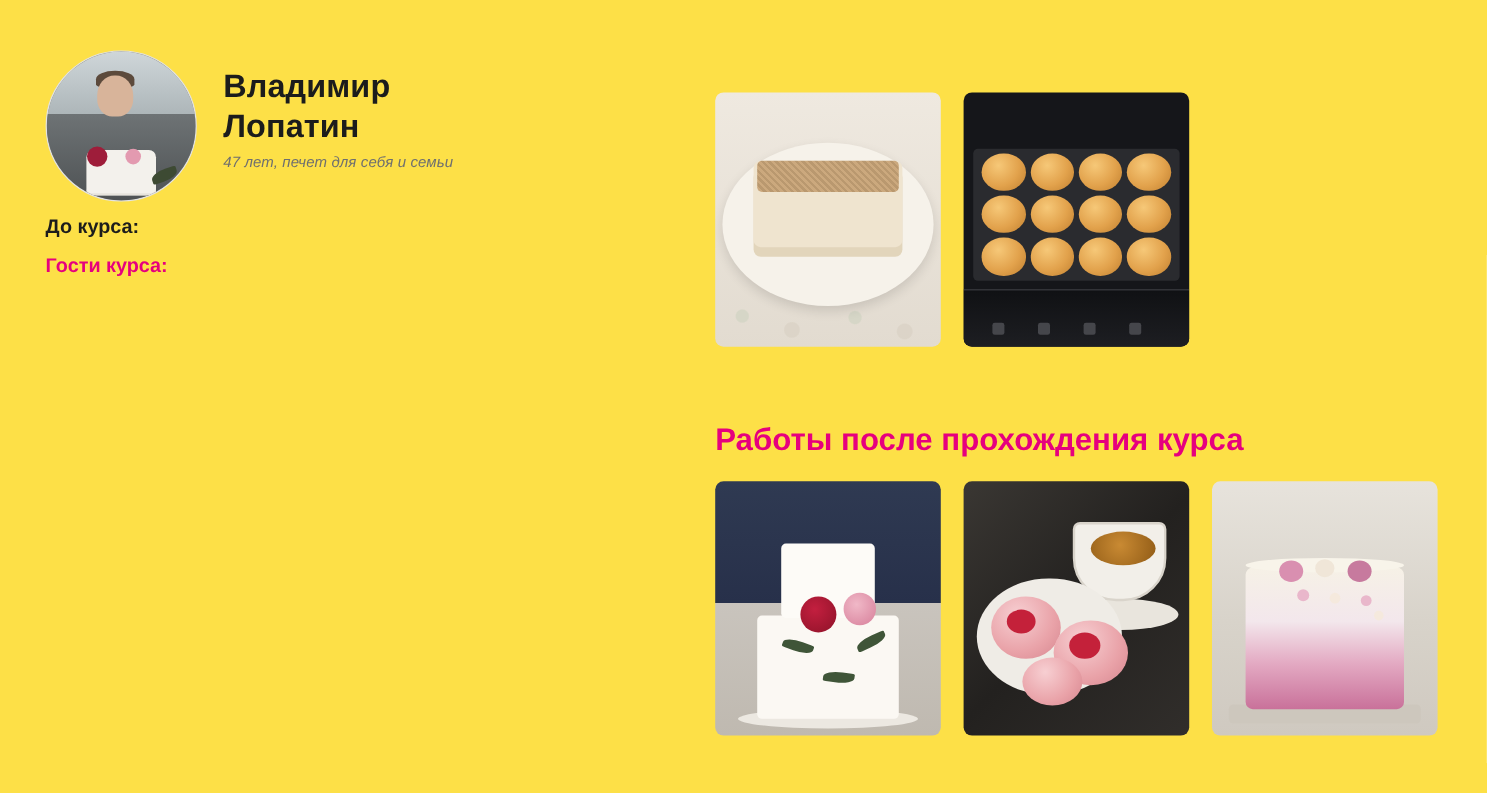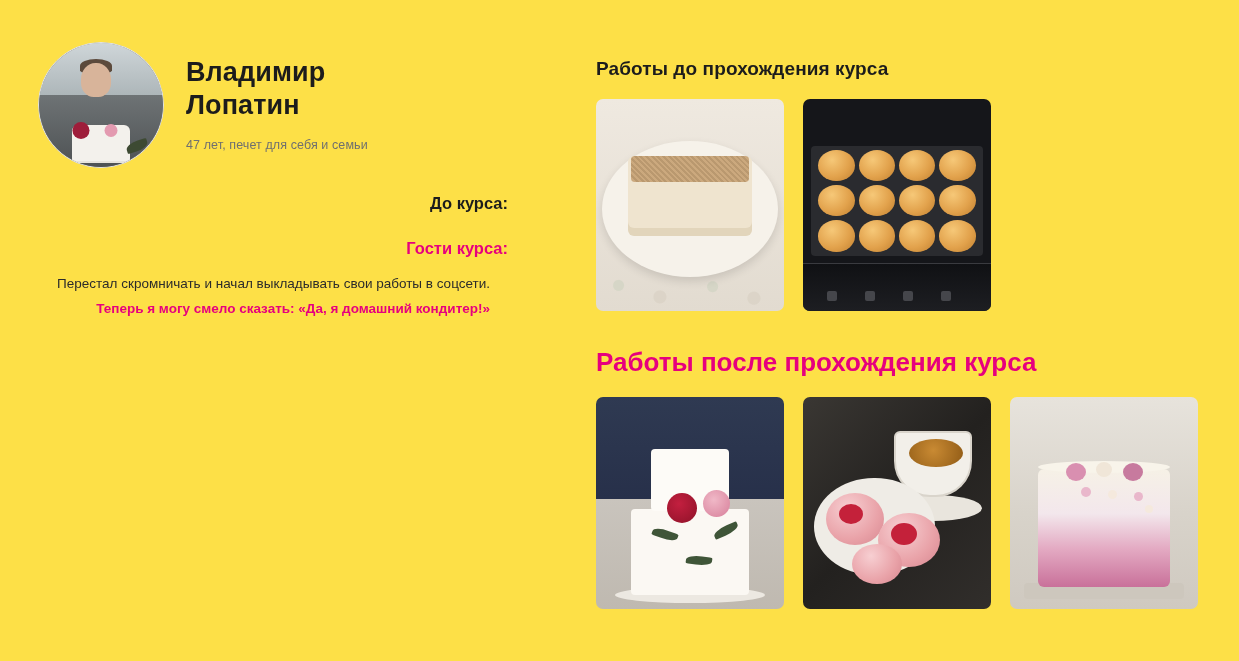--- a/index.html
+++ b/index.html
@@ -99,29 +99,29 @@
   }
   .profile-name {
     font-size: 27px;
     font-weight: 700;
     line-height: 1.22;
     letter-spacing: .1px;
     color: #1c1c1c;
     max-width: 240px;
   }
   .profile-sub {
-    margin-top: 16px;
+    margin-top: 6px;
     font-size: 12.5px;
     color: #6f6f6f;
+    font-style: italic;
     letter-spacing: .1px;
   }
 
   .sec {
-    margin-top: 26px;
-    text-align: right;
+    margin-top: 12px;
   }
   .sec-title {
     font-size: 16.5px;
     font-weight: 700;
     color: #1c1c1c;
     margin-bottom: 14px;
   }
   .sec-title.pink {
     color: #e6007e;
   }
@@ -165,21 +165,21 @@
   .thumb {
     border-radius: 7px;
     overflow: hidden;
     position: relative;
     background: #d9d4cd;
     flex: 0 0 auto;
   }
   .thumb.before { width: 188px; height: 212px; }
   .thumb.after  { width: 188px; height: 212px; }
 
-  .sec2-wrap { margin-top: 36px; }
+  .sec2-wrap { margin-top: 62px; }
 
   
   .p1 { background: linear-gradient(180deg,#efe9e0 0%, #e2dbd0 100%); }
   .p1 .plate {
     position: absolute; left: 50%; top: 52%; transform: translate(-50%,-50%);
     width: 176px; height: 136px; border-radius: 50%;
     background: #f6f2ea;
     box-shadow: 0 4px 10px rgba(0,0,0,.12);
   }
   .p1 .cake {
@@ -329,28 +329,26 @@
       </div>
     </div>
 
     <div class="sec">
       <div class="sec-title">До курса:</div>
     </div>
 
     <div class="sec">
       <div class="sec-title pink">Гости курса:</div>
       <div class="sec-body">
-        <p><span>Перестал скромничать и начал выкладывать свои работы в соцсети. </span><span class="hl">Теперь я могу смело сказать: «Да, я домашний кондитер!»</span></p>
       </div>
     </div>
   </div>
 
   <div class="right-col">
 
-    <div class="gal-title">Работы до прохождения курса</div>
 
     <div class="gal-row">
       <div class="thumb before p1">
         <div class="lace"></div>
         <div class="plate"></div>
         <div class="cake"></div>
         <div class="cocoa"></div>
       </div>
 
       <div class="thumb before p2">

